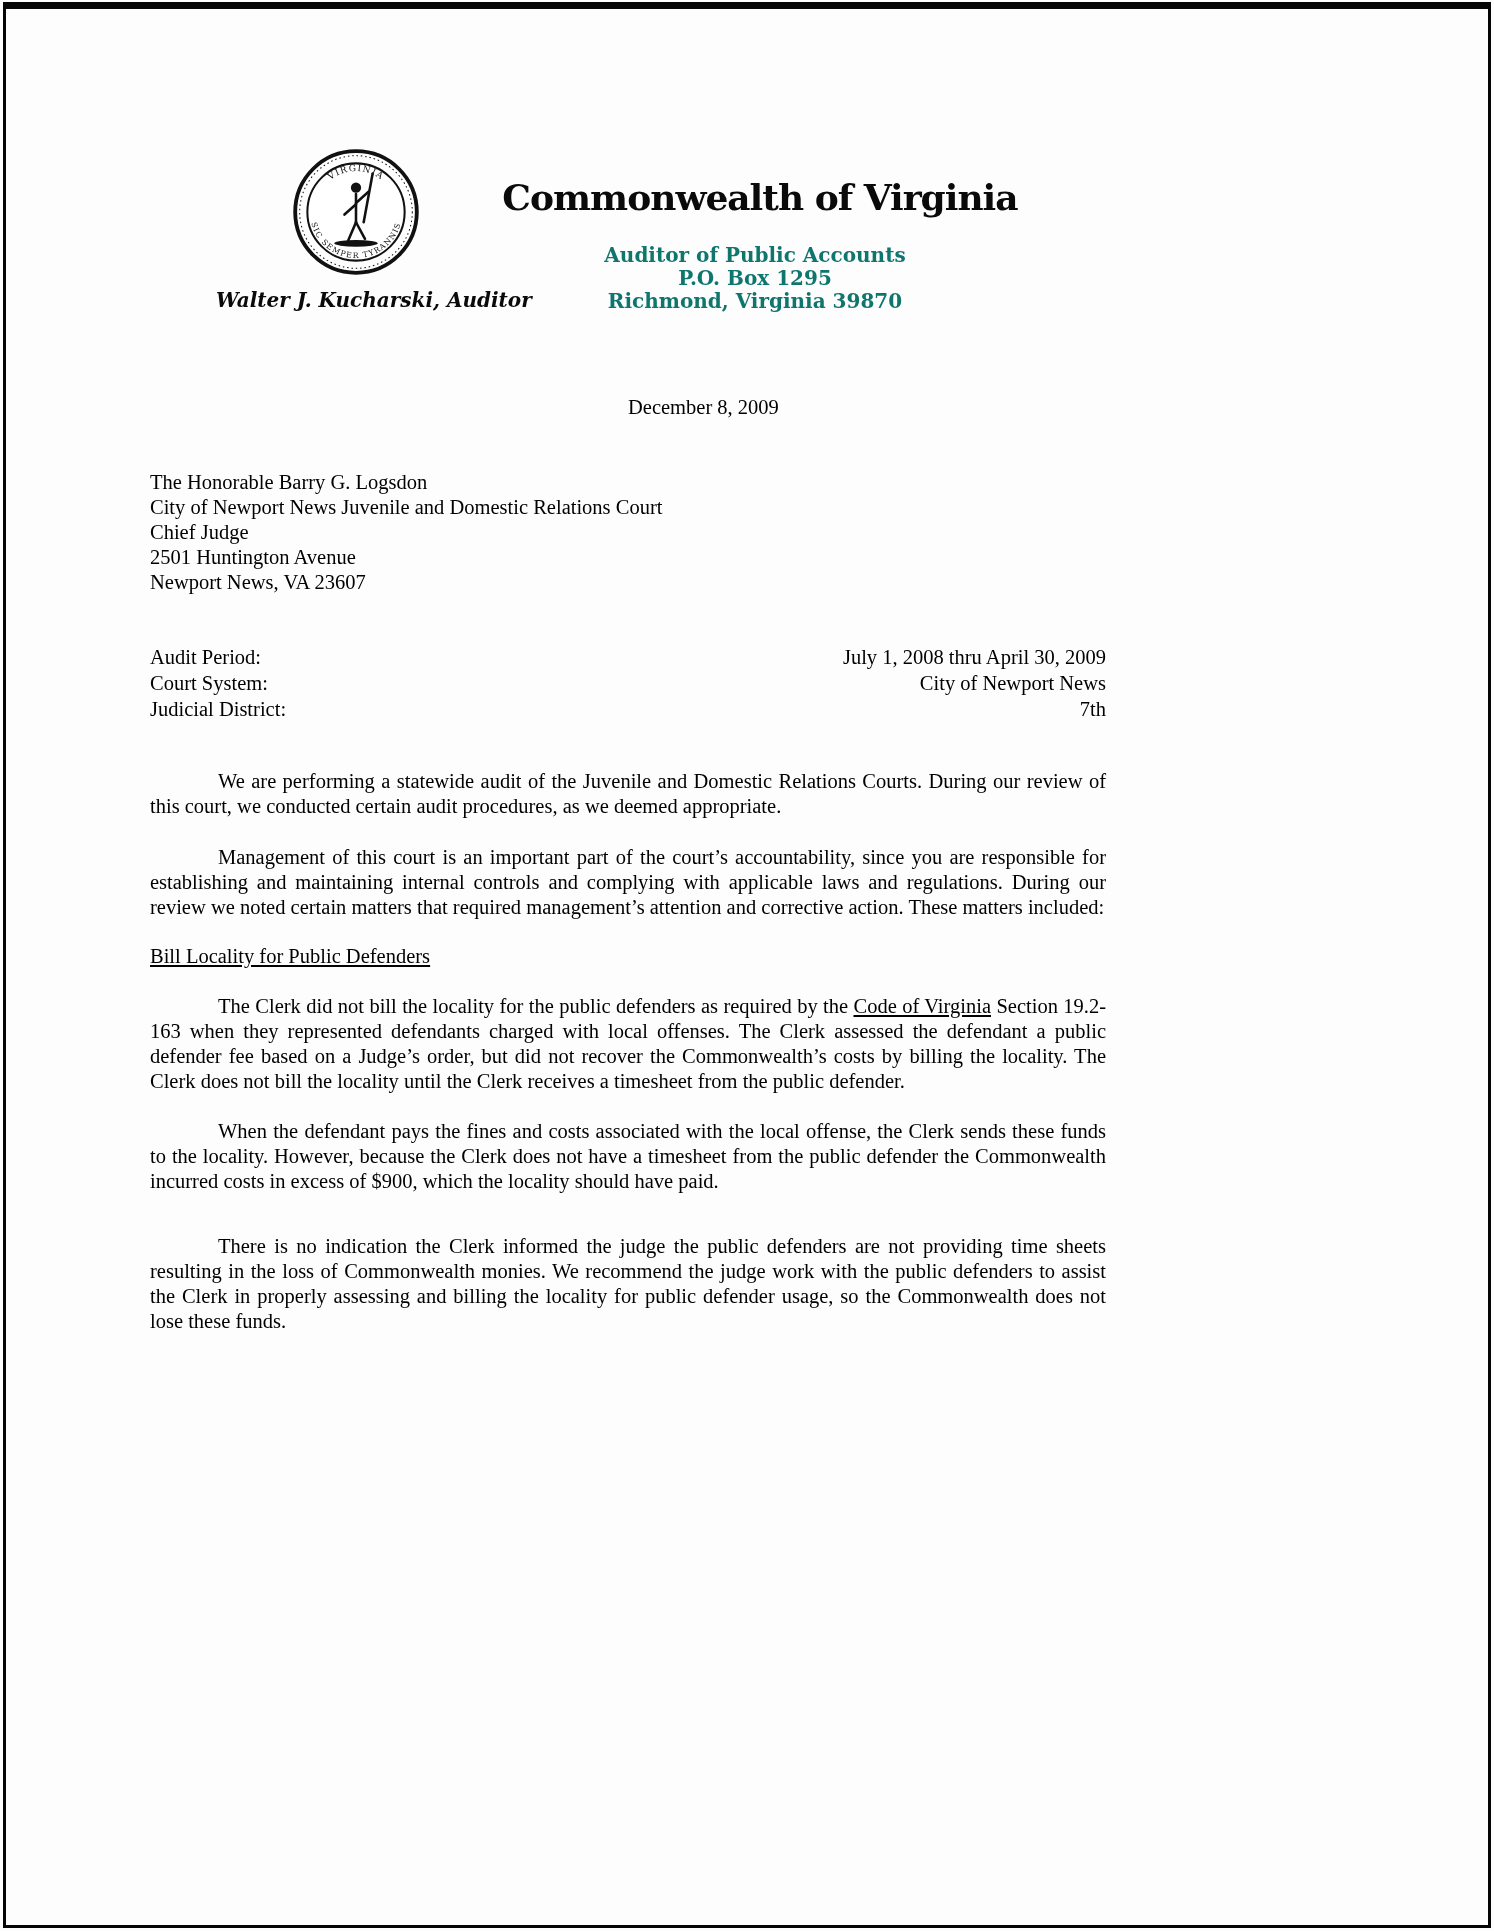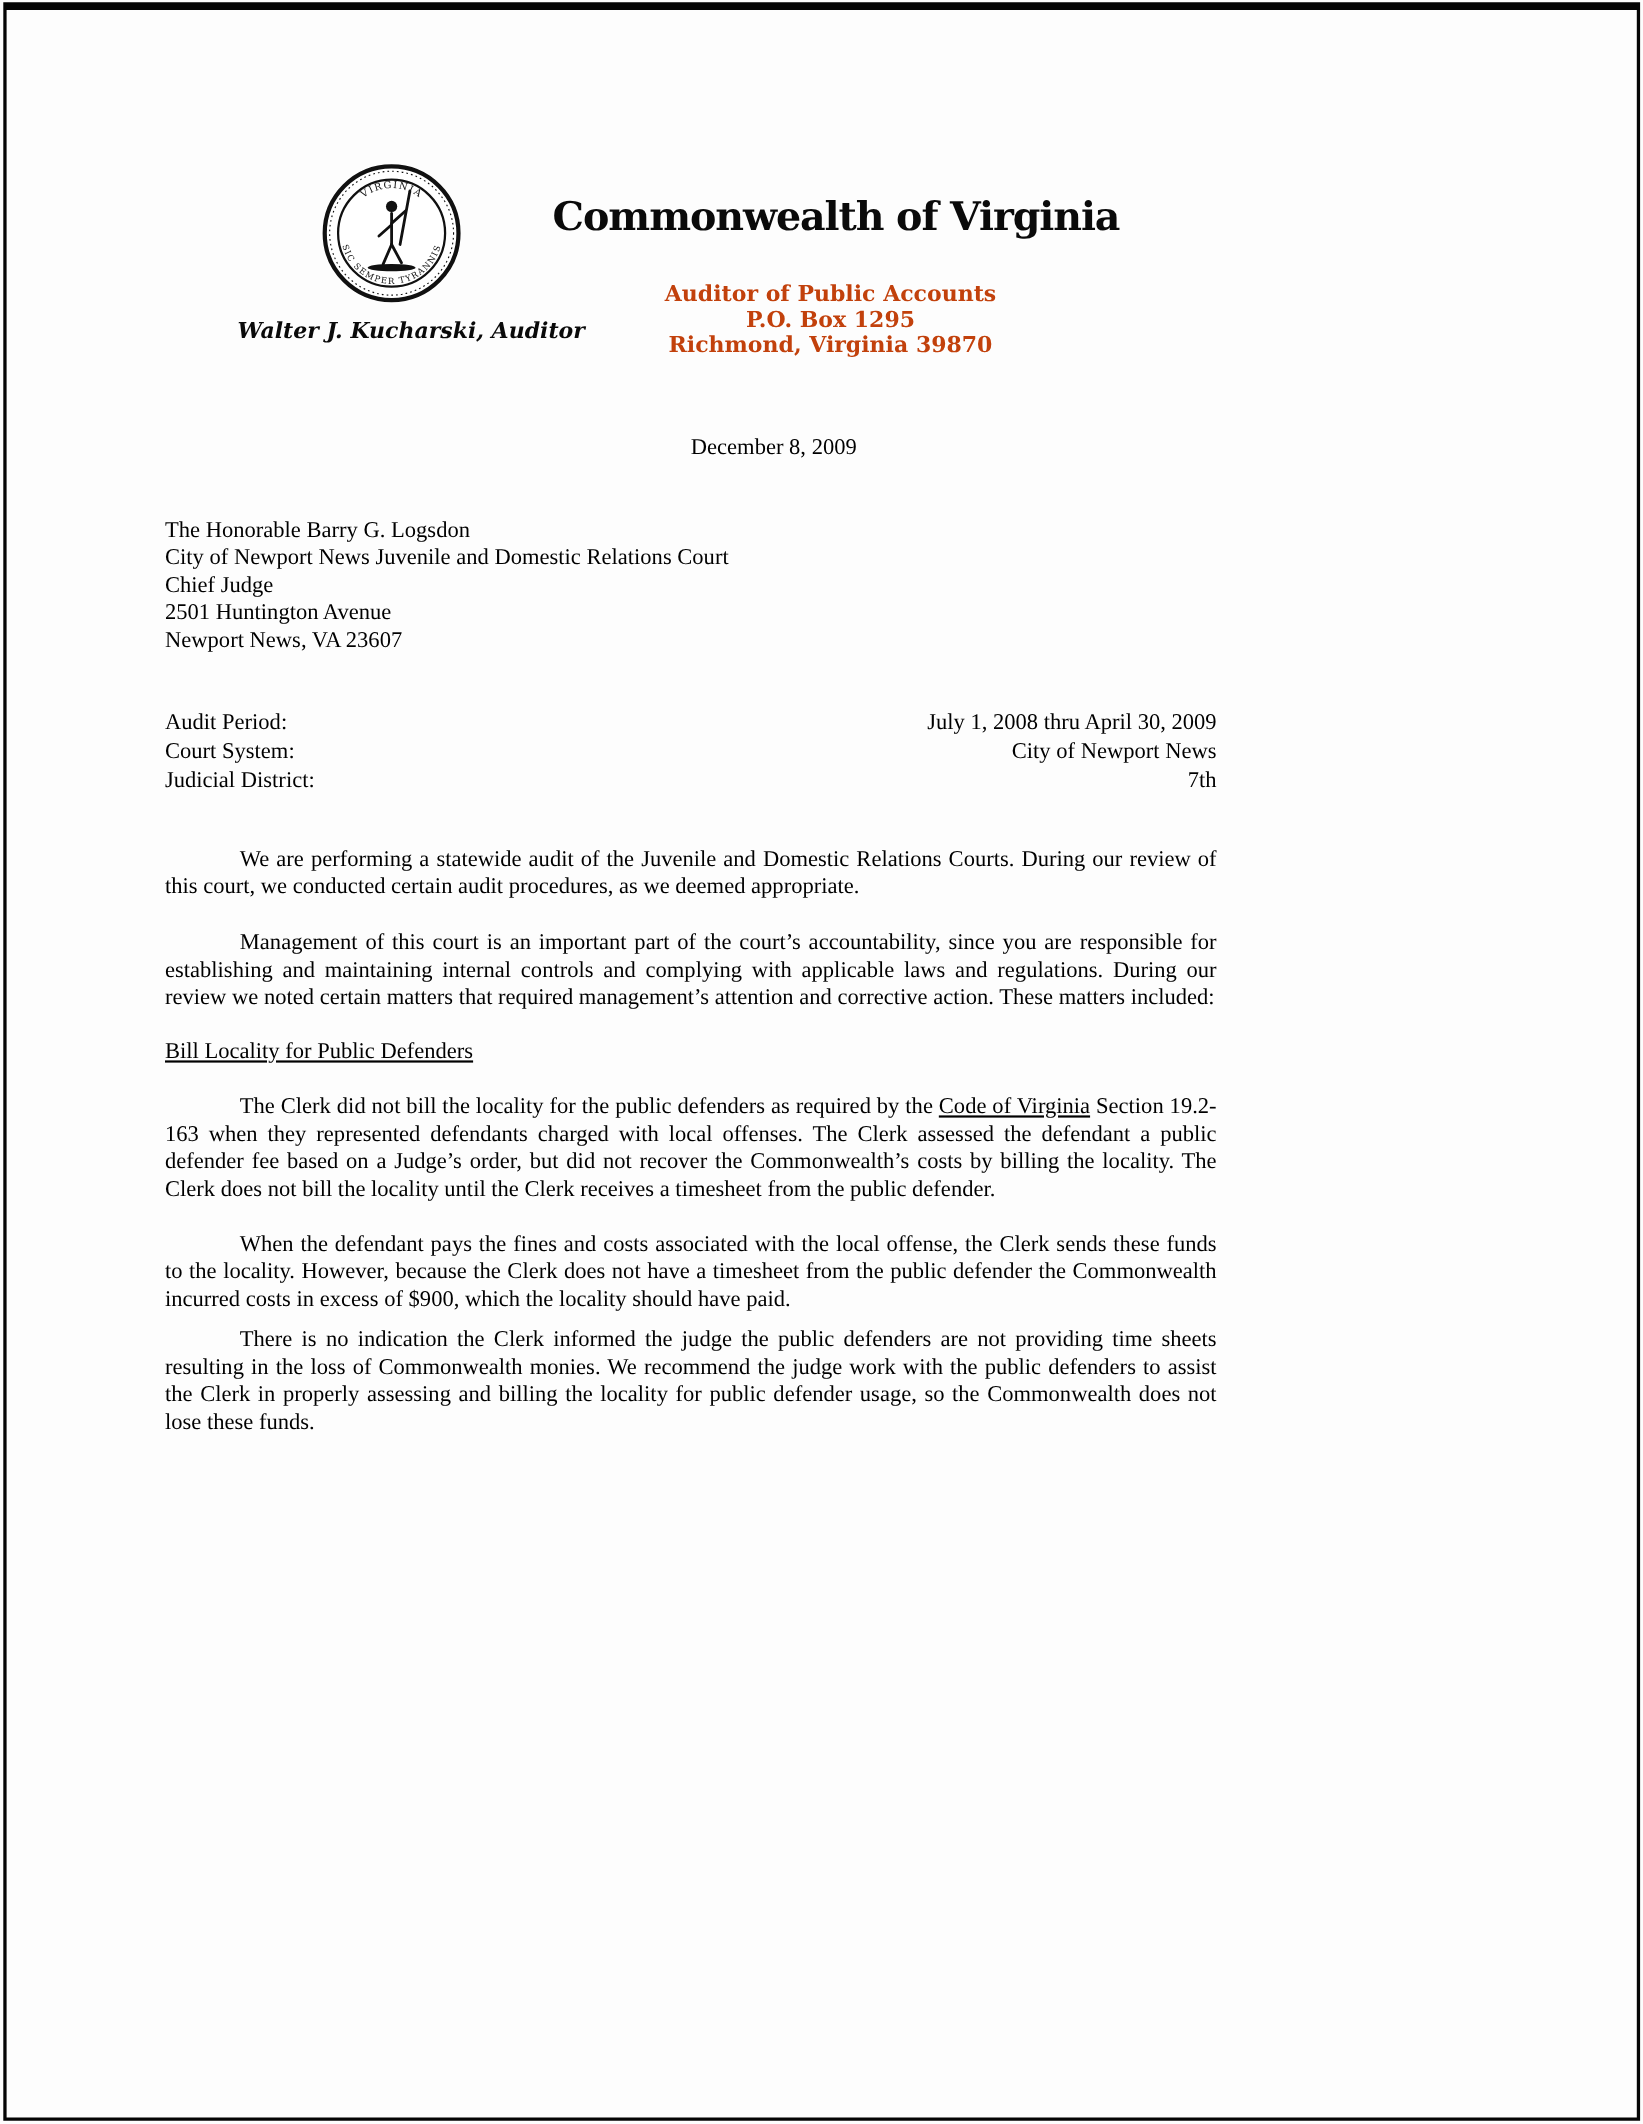--- a/index.html
+++ b/index.html
@@ -40,22 +40,21 @@
     color: #0a0a0a;
   }
   .office-block {
     position: absolute;
     left: 380px; top: 244px; width: 750px;
     text-align: center;
     font-family: "DejaVu Serif", serif;
     font-weight: bold;
     font-size: 20px;
     line-height: 23px;
-    color: #c2410c;
-    margin-top: 12px;
+    color: #0f766e;
   }
   .auditor-name {
     position: absolute;
     left: 216px; top: 288px;
     font-family: "DejaVu Serif", serif;
     font-weight: bold;
     font-size: 20px;
     color: #0a0a0a;
     font-style: italic;
   }
@@ -78,21 +77,21 @@
     text-indent: 68px;
   }
   .p-intro      { margin-top: 47px; }
   .p-management { margin-top: 26px; }
   .section-heading {
     margin-top: 24px;
     text-decoration: underline;
   }
   .p-clerk      { margin-top: 25px; }
   .p-defendant  { margin-top: 25px; }
-  .p-recommend  { margin-top: 12px; }
+  .p-recommend  { margin-top: 40px; }
   .uline { text-decoration: underline; }
 
   .seal-text { font-family: "DejaVu Serif", serif; font-size: 7px; letter-spacing: 1px; }
 </style>
 </head>
 <body>
 
 <div class="page">
   <div class="frame"></div>
 

